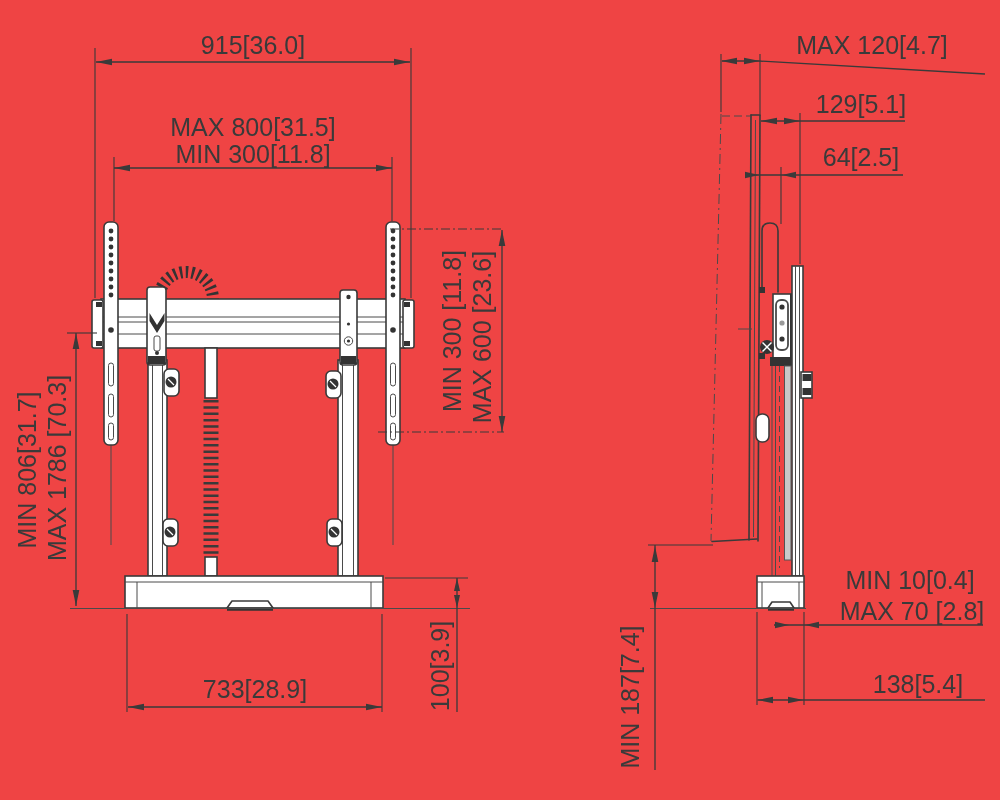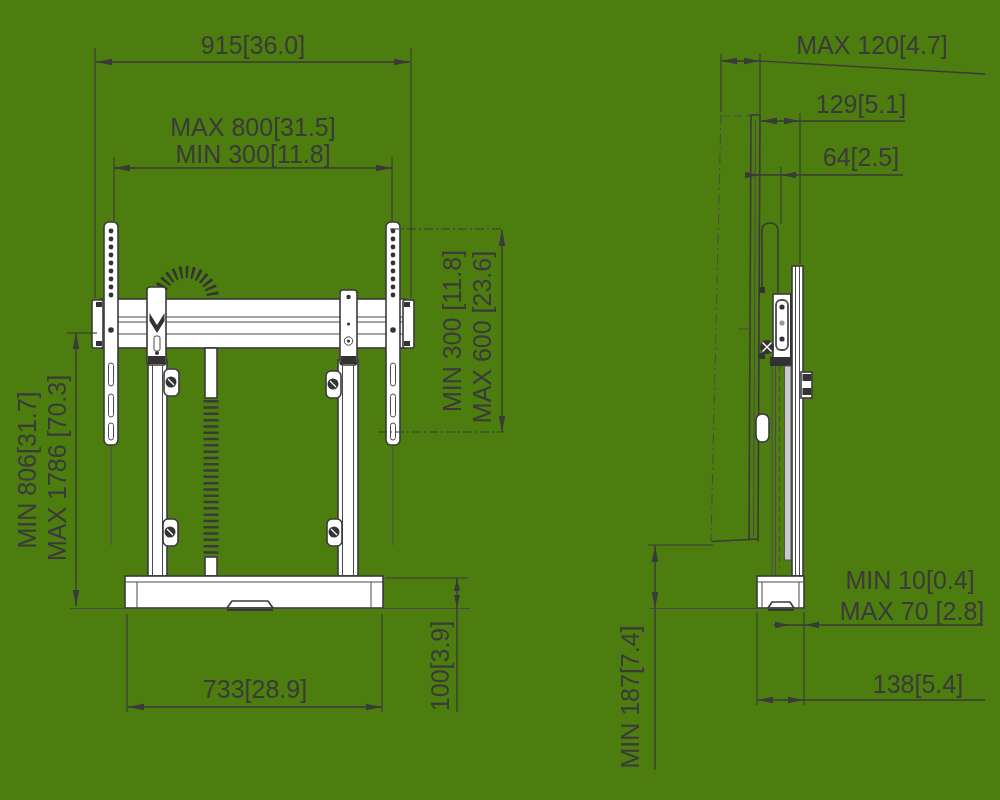--- a/index.html
+++ b/index.html
@@ -1,16 +1,16 @@
 <!DOCTYPE html>
 <html><head>
 <meta charset="utf-8">
 <style>
   html,body{margin:0;padding:0;background:#ffffff;}
-  .stage{width:1000px;height:800px;position:relative;background:#4d7c0f;overflow:hidden;}
+  .stage{width:1000px;height:800px;position:relative;background:#ef4444;overflow:hidden;}
   svg{display:block;}
   svg text{
     font-family:"Liberation Sans","DejaVu Sans",sans-serif;
     fill:#3a3a3a;
     font-size:25px;
     letter-spacing:0px;
   }
   .part{stroke:#3a3a3a;stroke-width:1.6;fill:none;stroke-linecap:round;stroke-linejoin:round;}
   .partw{stroke:#3a3a3a;stroke-width:1.6;fill:#ffffff;}
   .thin{stroke:#4a4a4a;stroke-width:1;fill:none;}

